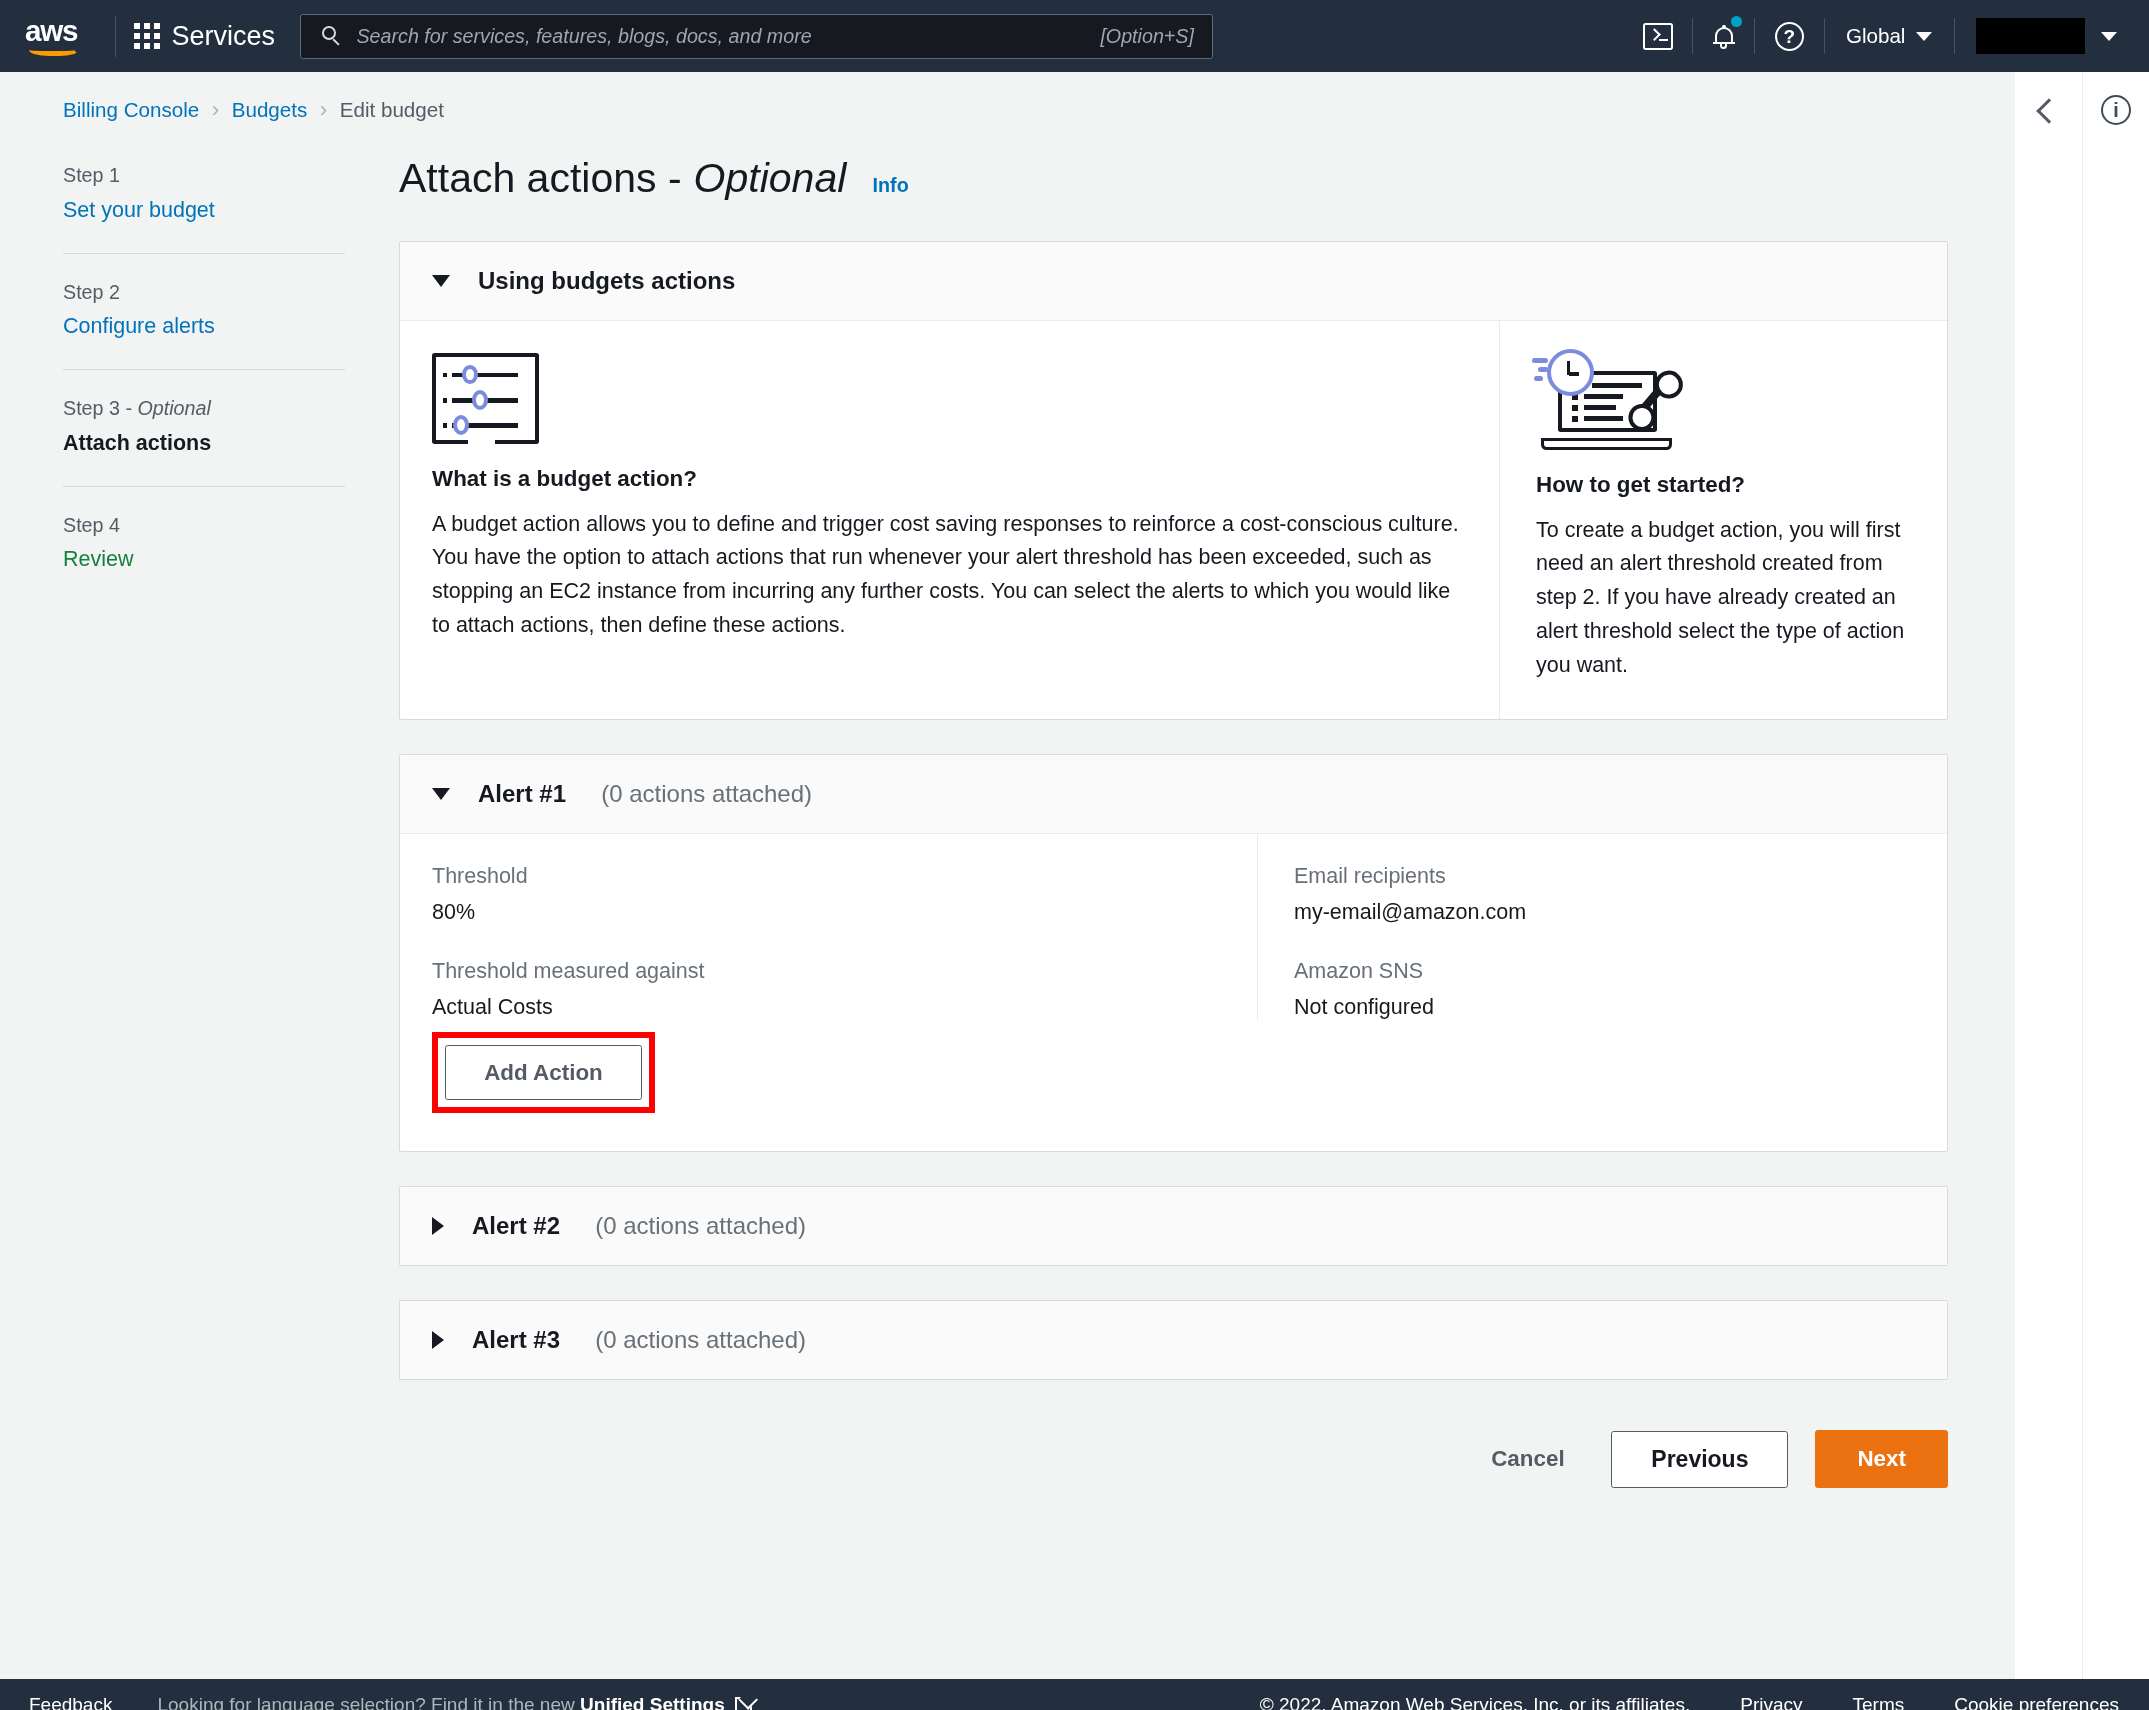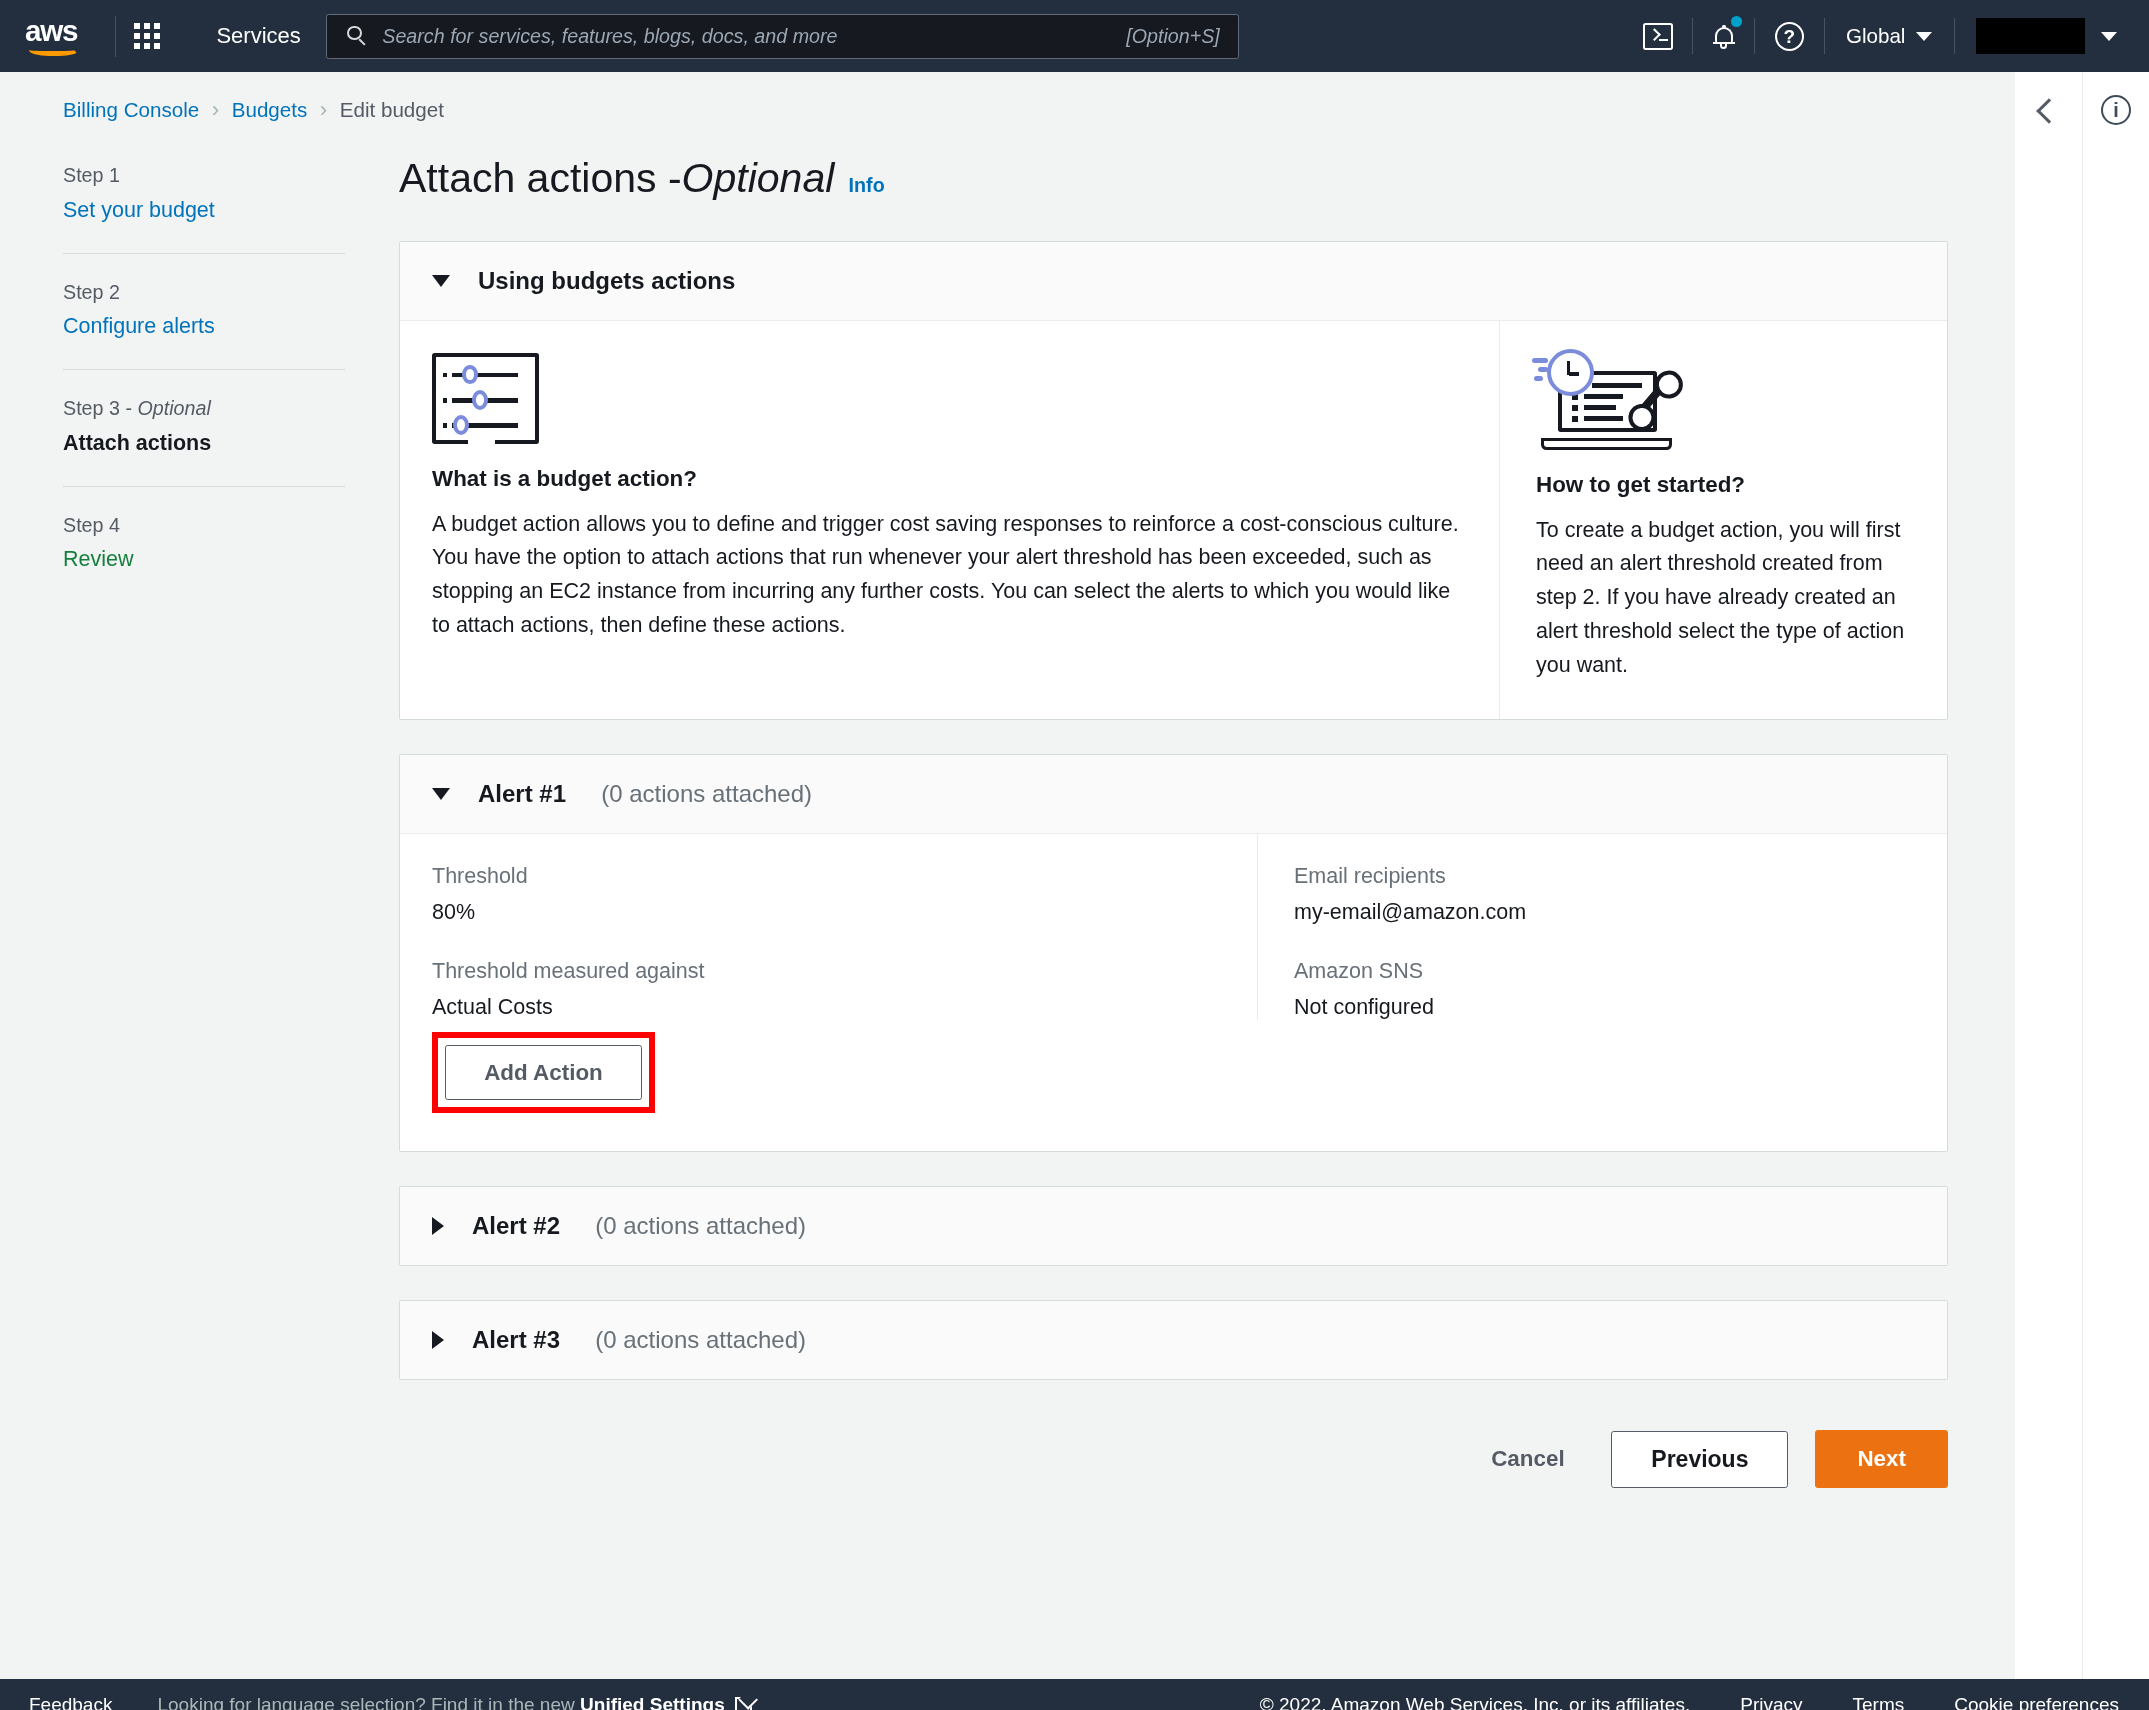--- a/index.html
+++ b/index.html
@@ -26,21 +26,21 @@
   .aws-logo .smile {
     position: absolute; left: 9px; top: 25px; width: 50px; height: 15px;
     border-bottom: 5.4px solid #ff9900;
     border-radius: 0 0 40% 40%;
     border-right: 4.5px solid transparent;
   }
   .nav-divider { width: 0.9px; height: 41px; background: #48525f; margin: 0 18px; flex: 0 0 auto; }
   .services-btn { display: flex; align-items: center; gap: 11.6px; cursor: pointer; flex: 0 0 auto; }
   .grid-icon { display: grid; grid-template-columns: repeat(3, 6.3px); grid-template-rows: repeat(3, 6.3px); gap: 3.6px; }
   .grid-icon i { background: #ffffff; display: block; width: 6.3px; height: 6.3px; }
-  .services-label { color: #ffffff; font-size: 22px; margin-left: 45px; }
+  .services-label { color: #ffffff; font-size: 27px; }
 
   .search-wrap {
     margin-left: 25px; flex: 0 0 auto;
     width: 913px; height: 45px;
     background: #16191f; border: 0.9px solid #5f6b7a; border-radius: 2.7px;
     display: flex; align-items: center; padding: 0 18px 0 19.7px; cursor: text;
   }
   .search-icon { flex: 0 0 auto; width: 21.5px; height: 21.5px; position: relative; margin-right: 14.3px; }
   .search-icon .ring { position: absolute; width: 14.3px; height: 14.3px; border: 2.2px solid #d5dbdb; border-radius: 50%; top: 0.9px; left: 0.9px; }
   .search-icon .handle { position: absolute; width: 8px; height: 2.2px; background: #d5dbdb; transform: rotate(45deg); top: 16px; left: 11.6px; }
@@ -100,21 +100,21 @@
   .step-num em { font-style: italic; }
   .step-name { font-size: 21.5px; color: #0073bb; cursor: pointer; }
   .step-name.active { color: #16191f; font-weight: 700; cursor: default; }
   .step-name.disabled { color: #15803d; cursor: default; }
   .step-rule { height: 0.9px; background: #d5dbdb; margin: 30px 54px 27px 0; }
 
   
   .main { flex: 1; padding-top: 32px; padding-right: 67px; }
   .page-title {
     font-size: 41px; color: #16191f; font-weight: 400; margin-bottom: 39px;
-    display: flex; align-items: baseline; gap: 0;
+    display: flex; align-items: baseline; gap: 12px;
   }
   .page-title .opt { font-style: italic; }
   .page-title .info { font-size: 19.7px; color: #0073bb; font-weight: 700; margin-left: 14.3px; cursor: pointer; }
 
   .card { background: #ffffff; border: 0.9px solid #d5dbdb; border-radius: 1.8px; margin-bottom: 34px; }
   .card-head {
     background: #fafafa; border-bottom: 0.9px solid #e9ebed;
     padding: 25px 32px; display: flex; align-items: center; gap: 28px; cursor: pointer;
   }
   .card-head.plain { border-bottom: none; background: #fafafa; }

